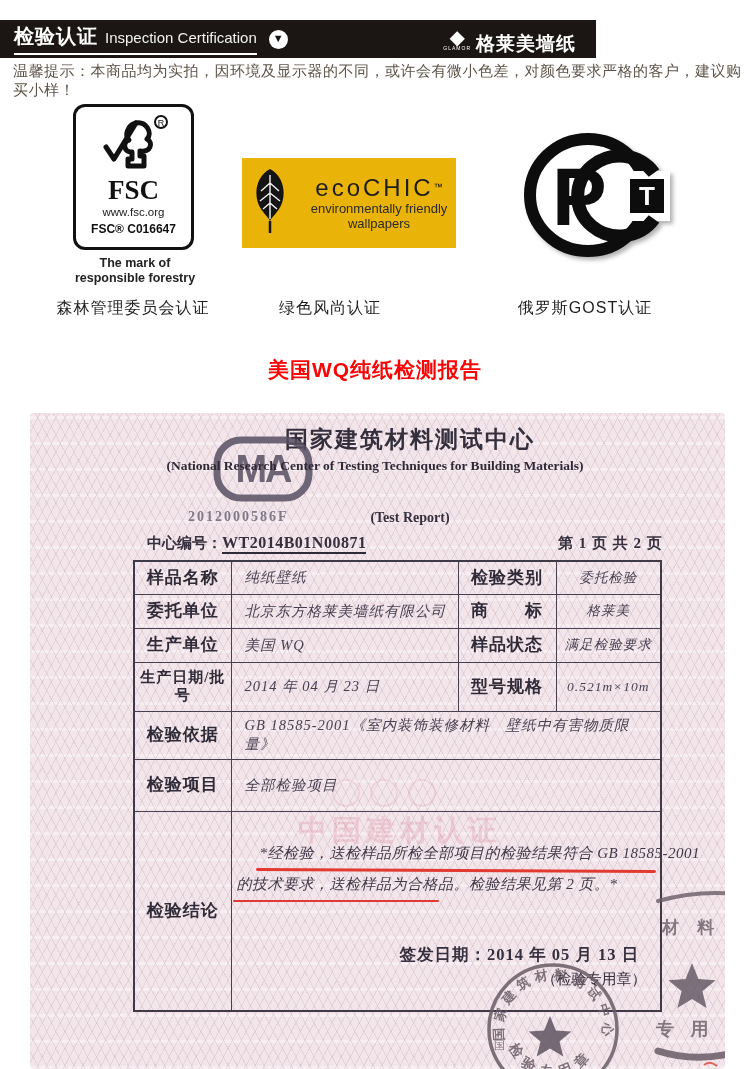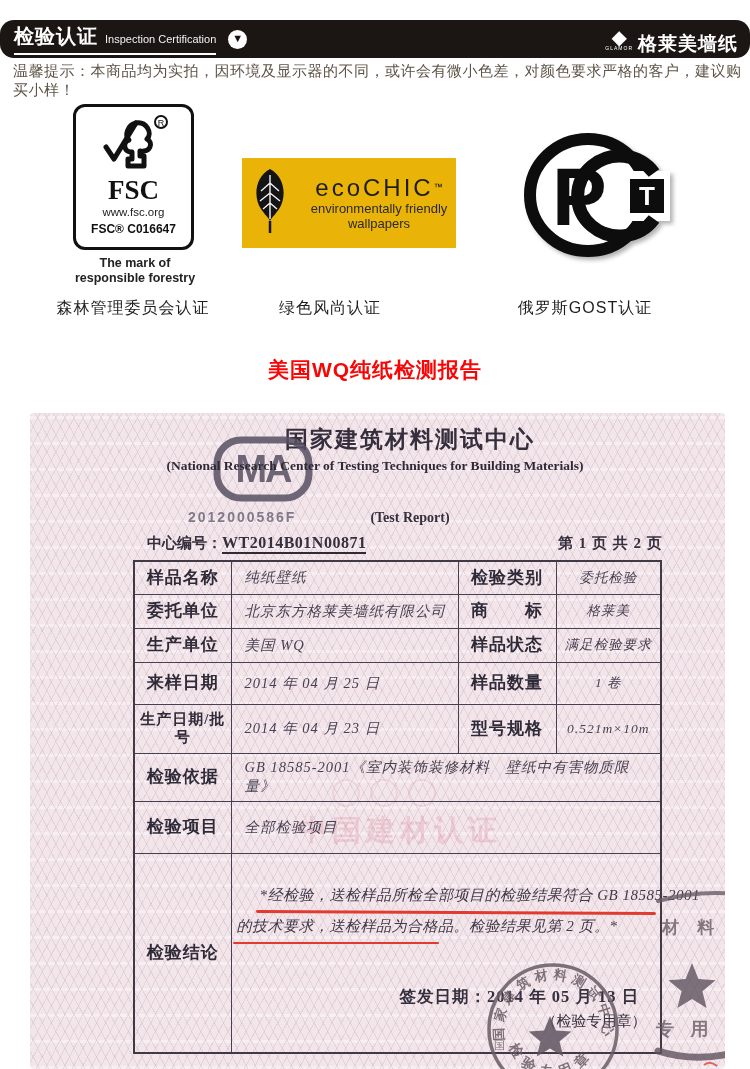--- a/index.html
+++ b/index.html
@@ -2,29 +2,28 @@
 <html><head>
 <meta charset="utf-8">
 <style>
   html,body{margin:0;padding:0;}
   body{
     position:relative;width:750px;height:1069px;background:#fff;overflow:hidden;
     font-family:"Liberation Sans","DejaVu Sans",sans-serif;
   }
   
   .topbar{
-    position:absolute;top:20px;left:0;width:750px;height:38px;background:#1b1613;
+    position:absolute;top:20px;left:0;width:596px;height:38px;background:#1b1613;
     display:flex;align-items:center;justify-content:space-between;box-sizing:border-box;
-    padding:0 8px 0 14px;
-    border-radius:14px;
+    padding:0 16px 0 14px;
   }
   .tb-left{display:flex;align-items:center;gap:8px;}
   .tb-title-wrap{display:flex;align-items:baseline;gap:7px;border-bottom:2px solid #fff;padding-bottom:3px;}
   .tb-title-cn{color:#fff;font-size:20px;font-weight:bold;letter-spacing:1px;}
-  .tb-title-en{color:#f2f2f2;font-size:11px;}
+  .tb-title-en{color:#f2f2f2;font-size:15px;}
   .tb-arrow{width:19px;height:19px;border-radius:50%;background:#fff;display:flex;align-items:center;justify-content:center;margin-left:4px;cursor:pointer;}
   .tb-arrow span{color:#171310;font-size:11px;line-height:1;transform:translateY(-1px);}
   .tb-brand{display:flex;align-items:center;gap:5px;padding-right:4px;}
   .tb-diamond{display:flex;flex-direction:column;align-items:center;line-height:1;}
   .tb-diamond .dia{color:#fff;font-size:20px;line-height:0.9;}
   .tb-diamond .dia-sub{color:#fff;font-size:5px;letter-spacing:1px;}
   .tb-brand-name{color:#fff;font-size:19px;font-weight:bold;letter-spacing:1px;margin-top:9px;}
   
   .notice{position:absolute;top:62px;left:13px;font-size:15px;color:#5d5347;letter-spacing:.5px;}
   
@@ -59,21 +58,21 @@
       repeating-linear-gradient(-62deg, rgba(196,160,182,.28) 0 1px, rgba(0,0,0,0) 1px 8px),
       repeating-linear-gradient(0deg, rgba(255,255,255,.35) 0 3px, rgba(0,0,0,0) 3px 26px);
     font-family:"Liberation Serif","DejaVu Serif",serif;color:#362f3e;
   }
   .doc-org-cn{position:absolute;left:140px;top:11px;width:480px;text-align:center;
     font-size:23px;font-weight:bold;letter-spacing:2px;color:#342e3d;}
   .cma{position:absolute;left:182px;top:22px;opacity:.85;}
   .doc-org-en{position:absolute;left:25px;top:45px;width:640px;text-align:center;font-size:13.5px;font-weight:bold;color:#2f2937;}
   .doc-title-cn{position:absolute;left:150px;top:66px;width:460px;text-align:center;
     font-size:25px;font-weight:bold;letter-spacing:10px;text-indent:10px;color:#342e3d;}
-  .cma-num{position:absolute;left:158px;top:96px;font-size:14px;font-weight:bold;color:#80798a;letter-spacing:2px;font-family:Liberation Sans, sans-serif;}
+  .cma-num{position:absolute;left:158px;top:96px;font-size:14px;font-weight:bold;color:#80798a;letter-spacing:2px;font-family:Liberation Serif, serif;}
   .doc-title-en{position:absolute;left:250px;top:97px;width:260px;text-align:center;font-size:14px;font-weight:bold;}
   .center-line{position:absolute;left:108px;top:121px;font-size:15px;font-weight:bold;margin-left:9px;}
   .center-no-value{font-size:16px;border-bottom:2px solid #2f2a38;padding-bottom:1px;letter-spacing:.5px;}
   .page-info{position:absolute;left:528px;top:121px;font-size:15px;font-weight:bold;letter-spacing:1px;}
   
   table.report{position:absolute;left:103px;top:147px;width:527px;border-collapse:collapse;table-layout:fixed;}
   table.report td{border:1.5px solid #474050;vertical-align:middle;box-sizing:border-box;}
   table.report{border:2.5px solid #403946;}
   td.lbl{font-size:17px;font-weight:bold;text-align:center;letter-spacing:1px;color:#2f2a38;line-height:1.15;}
   td.val{font-size:14.5px;font-style:italic;padding-left:13px;color:#463f50;letter-spacing:1px;}
@@ -216,26 +215,20 @@
       <td class="lbl">委托单位</td>
       <td class="val">北京东方格莱美墙纸有限公司</td>
       <td class="lbl">商　　标</td>
       <td class="v2">格莱美</td>
     </tr>
     <tr style="height:34px">
       <td class="lbl">生产单位</td>
       <td class="val">美国 WQ</td>
       <td class="lbl">样品状态</td>
       <td class="v2">满足检验要求</td>
-    </tr>
-    <tr style="height:42px">
-      <td class="lbl">来样日期</td>
-      <td class="val">2014 年 04 月 25 日</td>
-      <td class="lbl">样品数量</td>
-      <td class="v2">1 卷</td>
     </tr>
     <tr style="height:49px">
       <td class="lbl" style="font-size:15px;">生产日期/批号</td>
       <td class="val">2014 年 04 月 23 日</td>
       <td class="lbl">型号规格</td>
       <td class="v2">0.521m×10m</td>
     </tr>
     <tr style="height:48px">
       <td class="lbl">检验依据</td>
       <td class="val" colspan="3">GB 18585-2001《室内装饰装修材料　壁纸中有害物质限量》</td>

